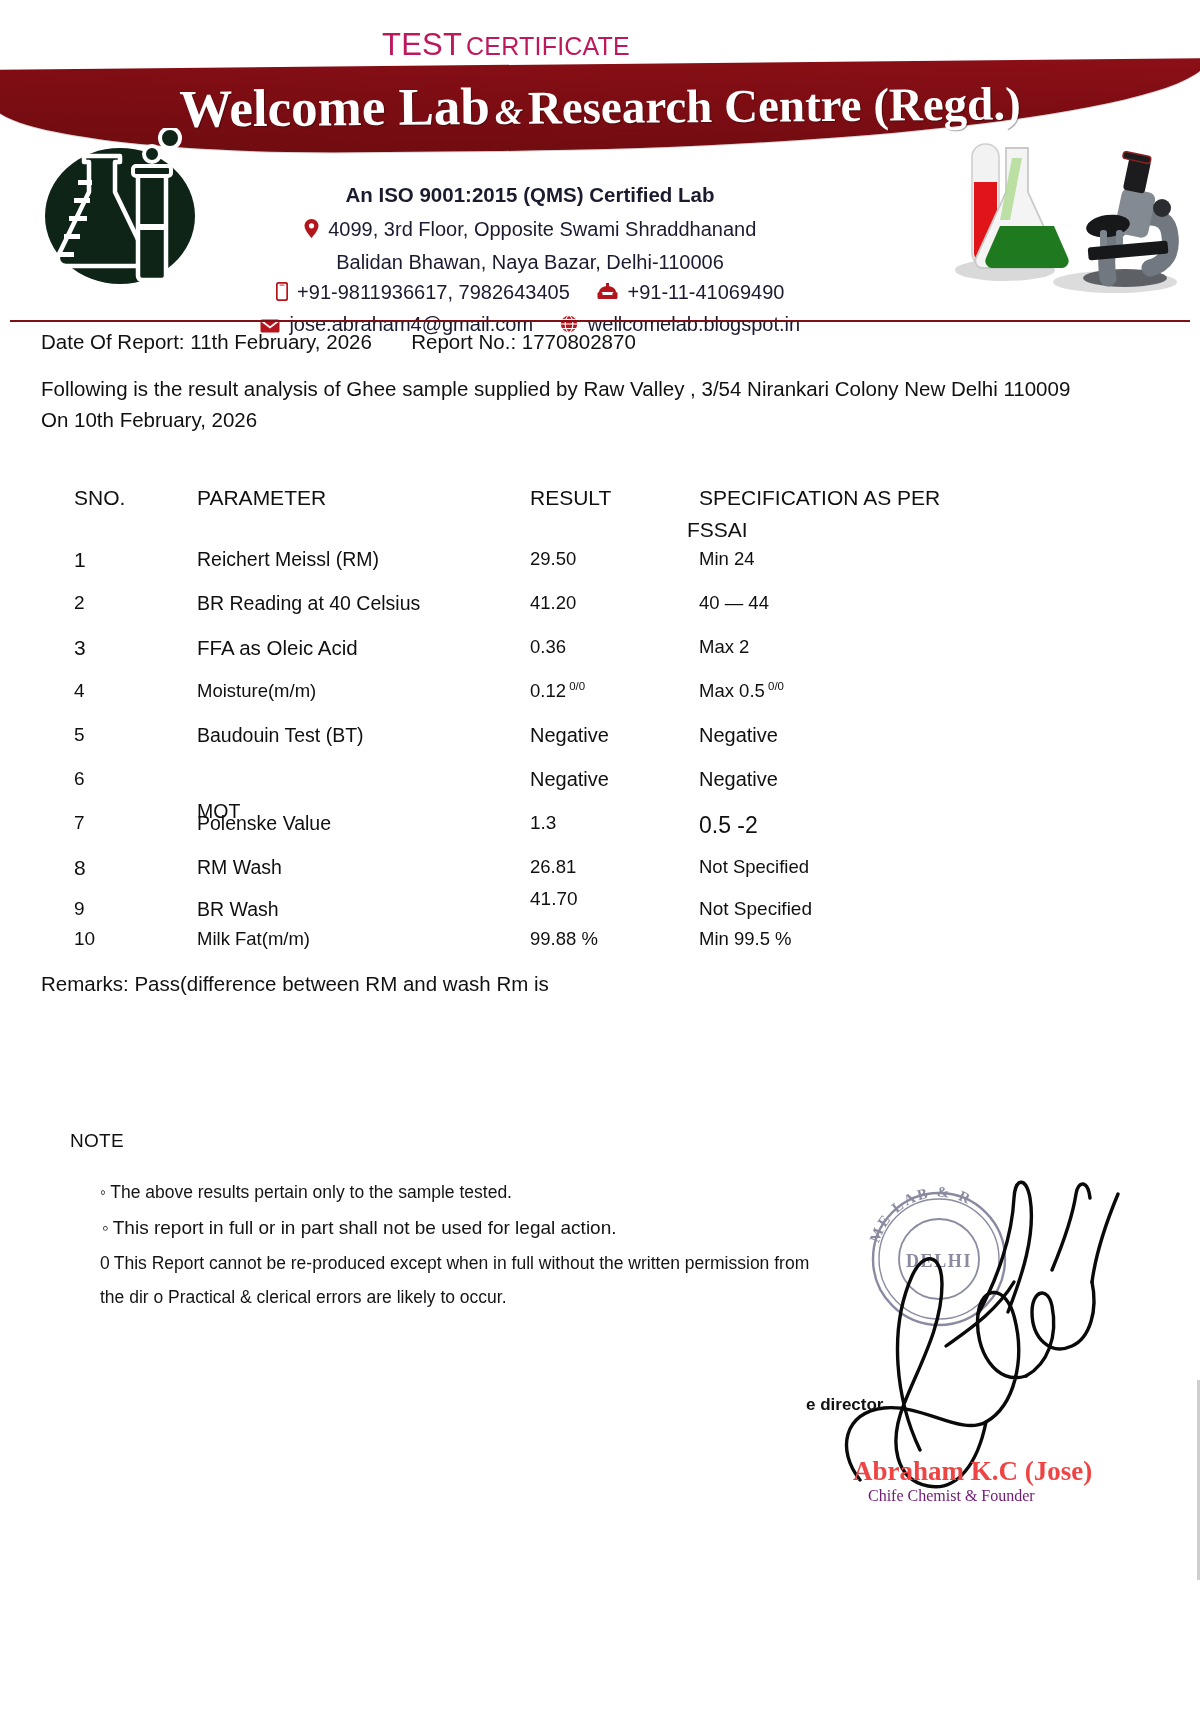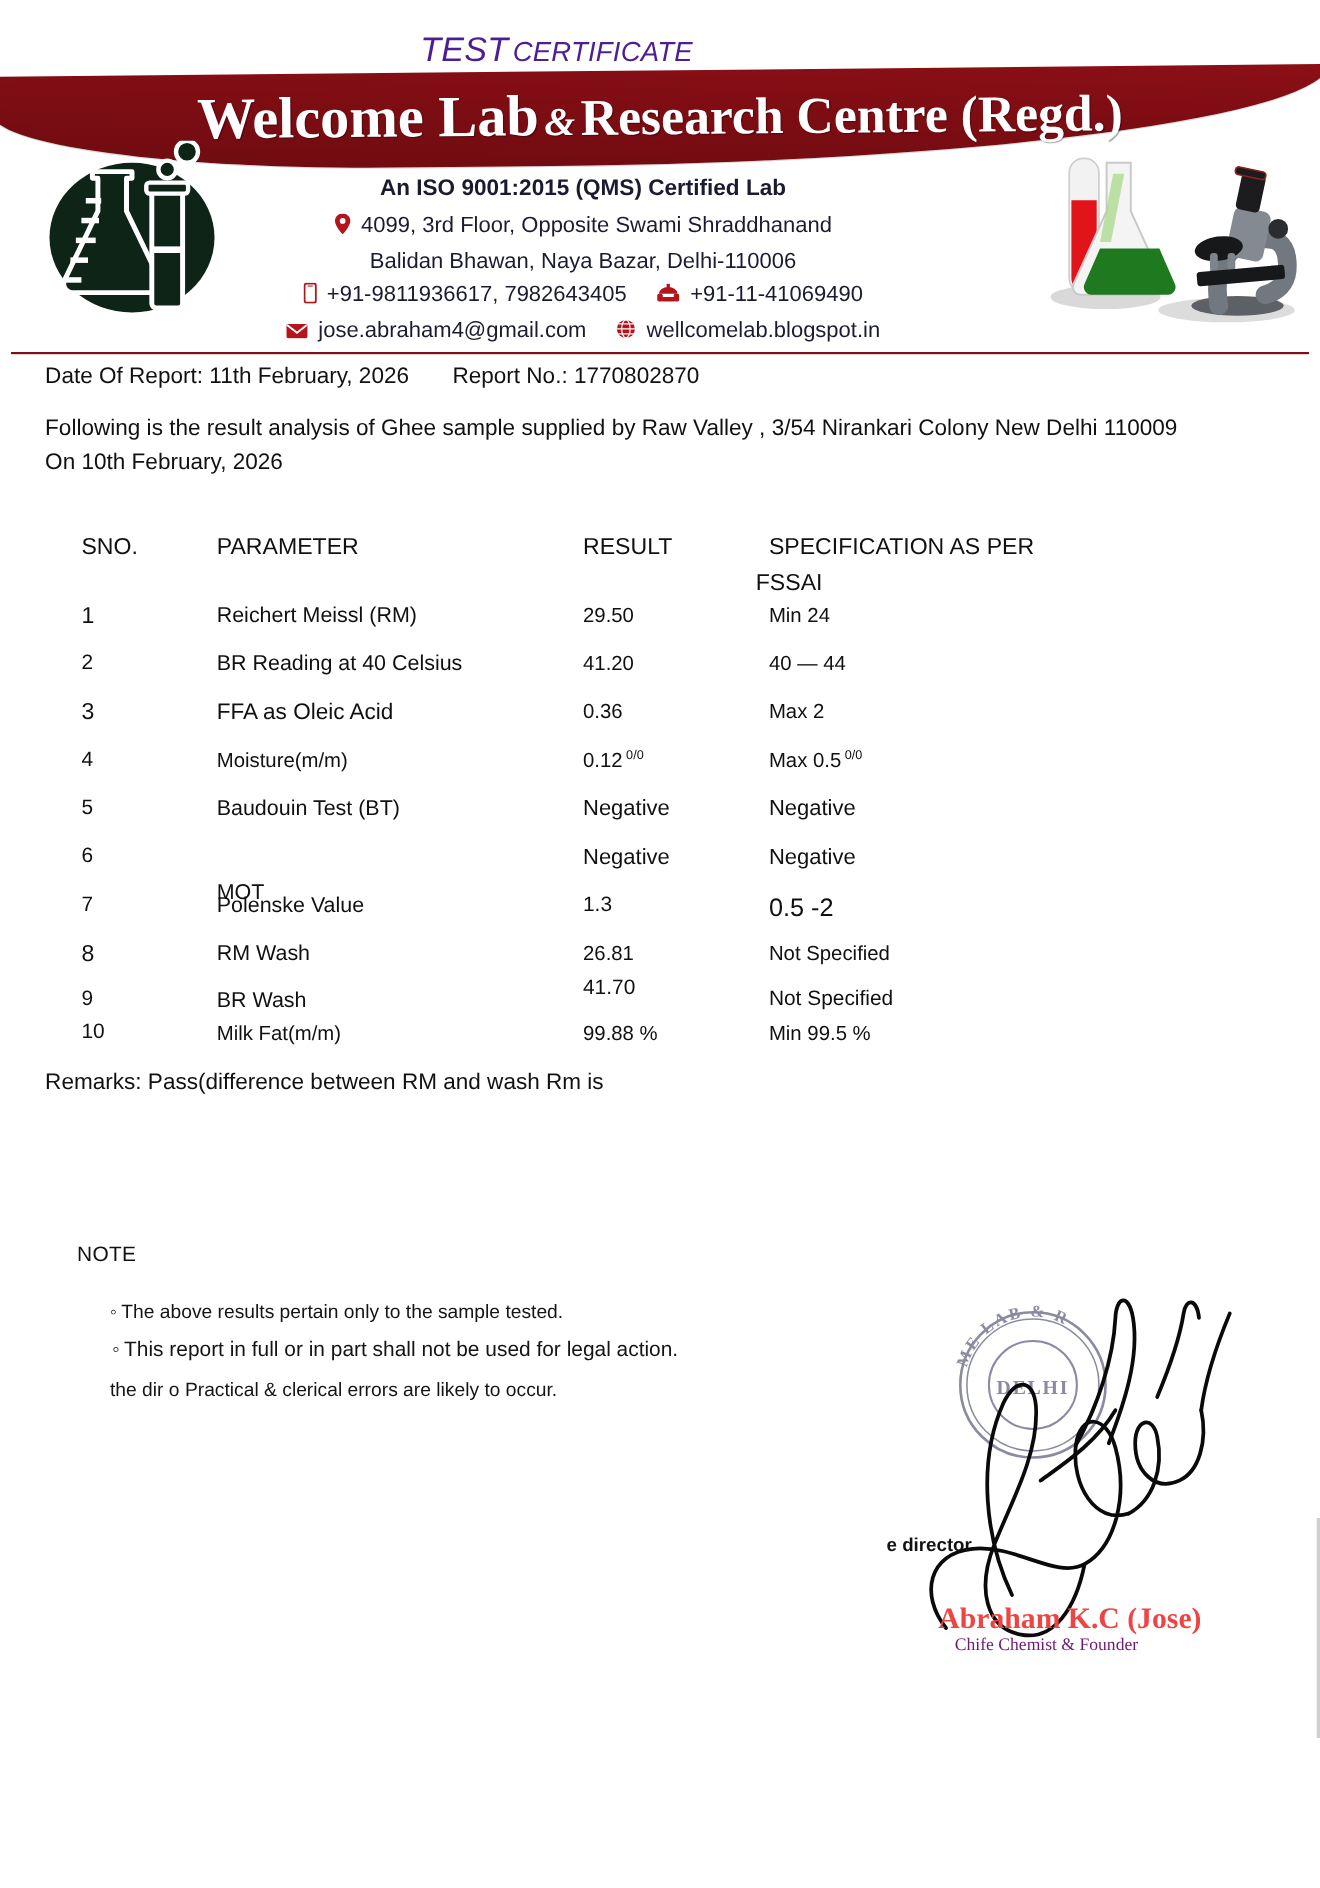--- a/index.html
+++ b/index.html
@@ -21,23 +21,22 @@
 
   
   #doc-title {
     position: absolute;
     top: 27px;
     left: 0;
     width: 1012px;
     text-align: center;
     font-size: 30px;
     letter-spacing: 0.2px;
-    color: #4c1d95;
-    white-space: nowrap;
-    font-style: italic;
+    color: #be185d;
+    white-space: nowrap;
   }
   #doc-title .big { font-size: 31px; }
   #doc-title .small { font-size: 25px; margin-left: 4px; }
 
   #banner {
     position: absolute;
     top: 64px;
     left: -8px;
     width: 1216px;
     height: 86px;
@@ -87,20 +86,21 @@
     left: 225px;
     width: 610px;
     text-align: center;
     color: #1b1b30;
     line-height: 1.52;
   }
   .hi-iso {
     font-size: 20.5px;
     font-weight: bold;
     margin-bottom: 4px;
+    margin-top: 24px;
   }
   .hi-line {
     font-size: 20px;
     white-space: nowrap;
   }
   .hi-line .ic {
     display: inline-block;
     vertical-align: -2px;
     margin-right: 4px;
   }
@@ -456,20 +456,21 @@
   </div>
 
   <div id="remarks">
     <div>Remarks: Pass(difference between RM and wash Rm is</div>
   </div>
 
   <div id="note-title">NOTE</div>
   <div id="note-list">
       <div class="note-item"><span class="bullet">◦</span><span>The above results pertain only to the sample tested.</span></div>
       <div class="note-item" style="font-size: 19px; margin-left: 2px;"><span class="bullet">◦</span><span>This report in full or in part shall not be used for legal action.</span></div>
+      <div class="note-item wrap"><span class="bullet">0</span><span>This Report cannot be re-produced except when in full without the written permission from</span></div>
       <div class="note-item wrap" style="margin-left: 0px;"><span>the dir o Practical &amp; clerical errors are likely to occur.</span></div>
     </div>
 
   <svg id="stamp" viewBox="0 0 168 168">
     <defs>
       <path id="stamp-arc" d="M 22 84 A 62 62 0 0 1 146 84" fill="none"></path>
       <path id="stamp-arc-in" d="M 40 84 A 44 44 0 0 1 128 84" fill="none"></path>
     </defs>
     <circle cx="84" cy="84" r="66" fill="none" stroke="#2b2b55" stroke-width="2.4"></circle>
     <circle cx="84" cy="84" r="60" fill="none" stroke="#2b2b55" stroke-width="1.4"></circle>

